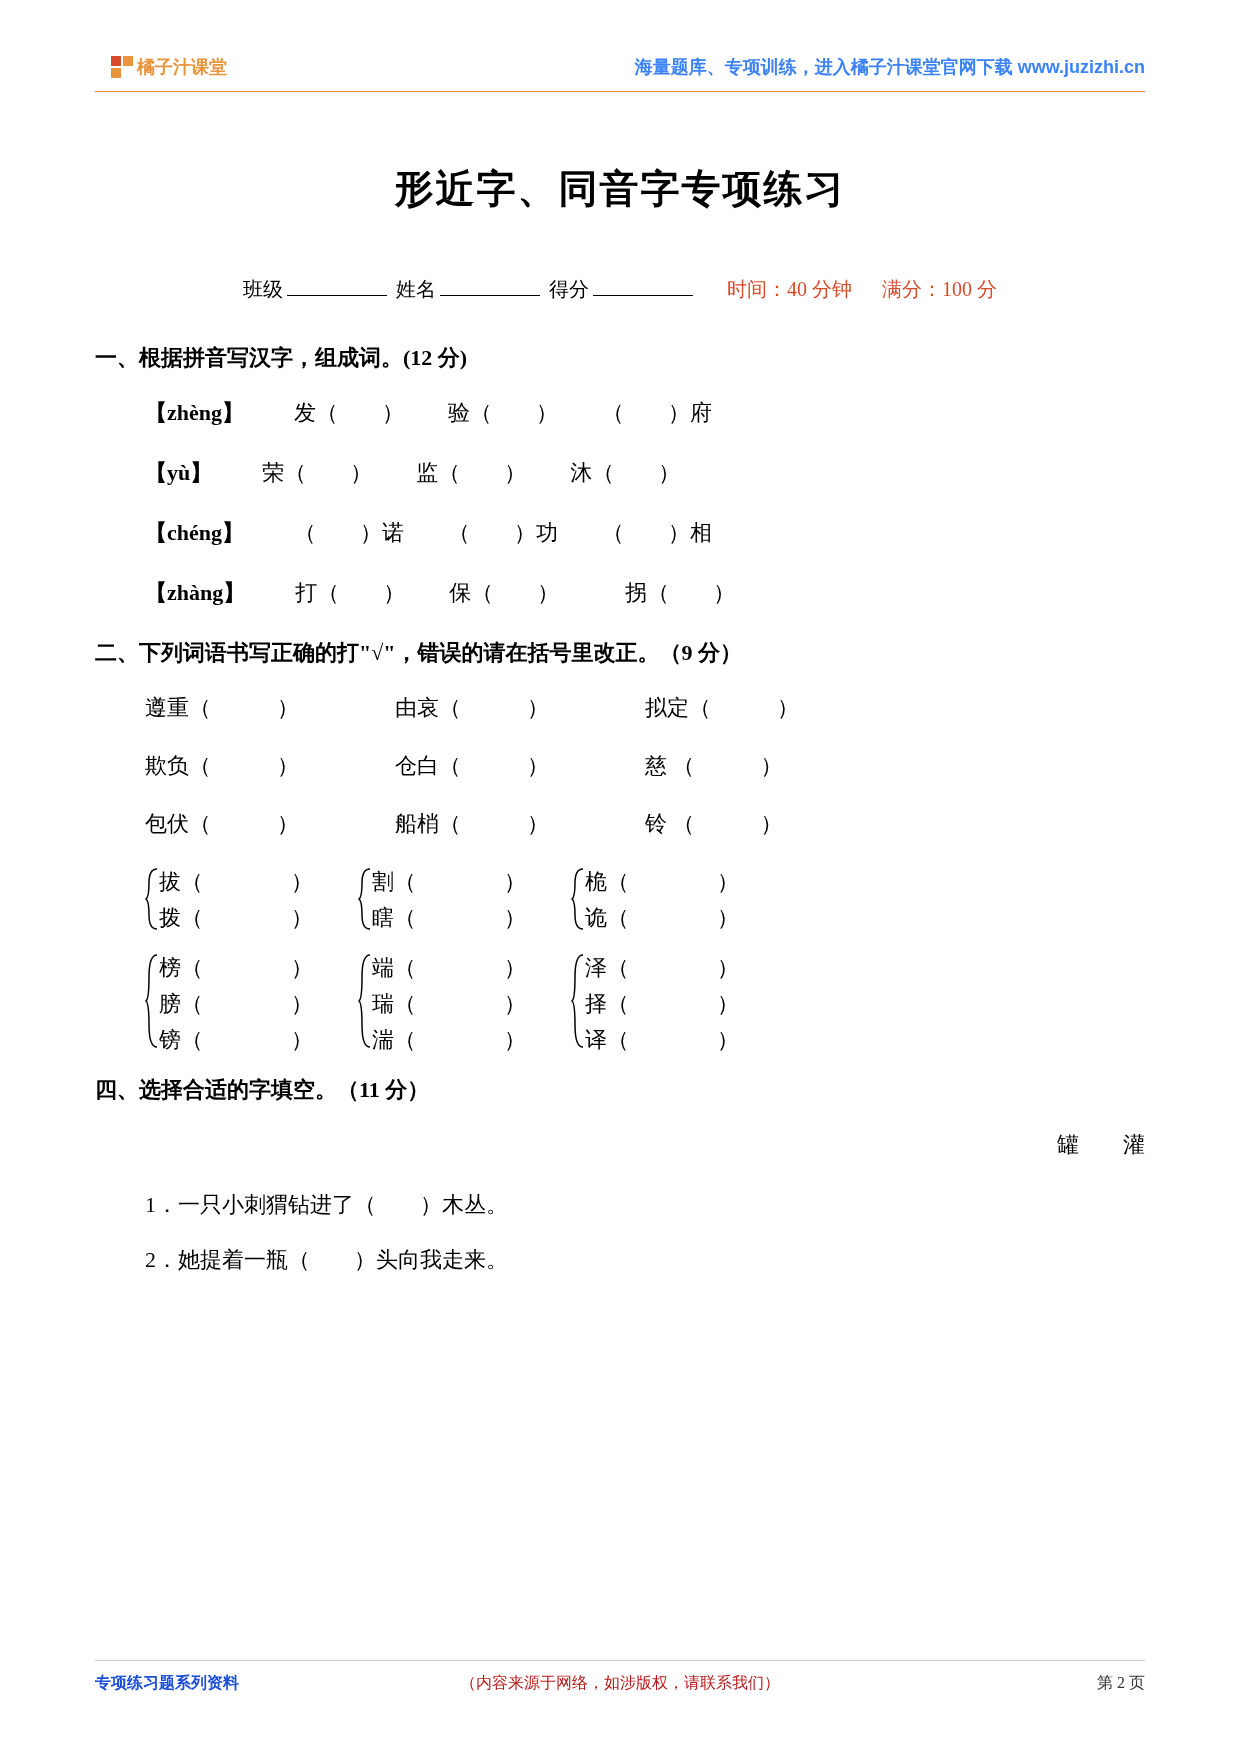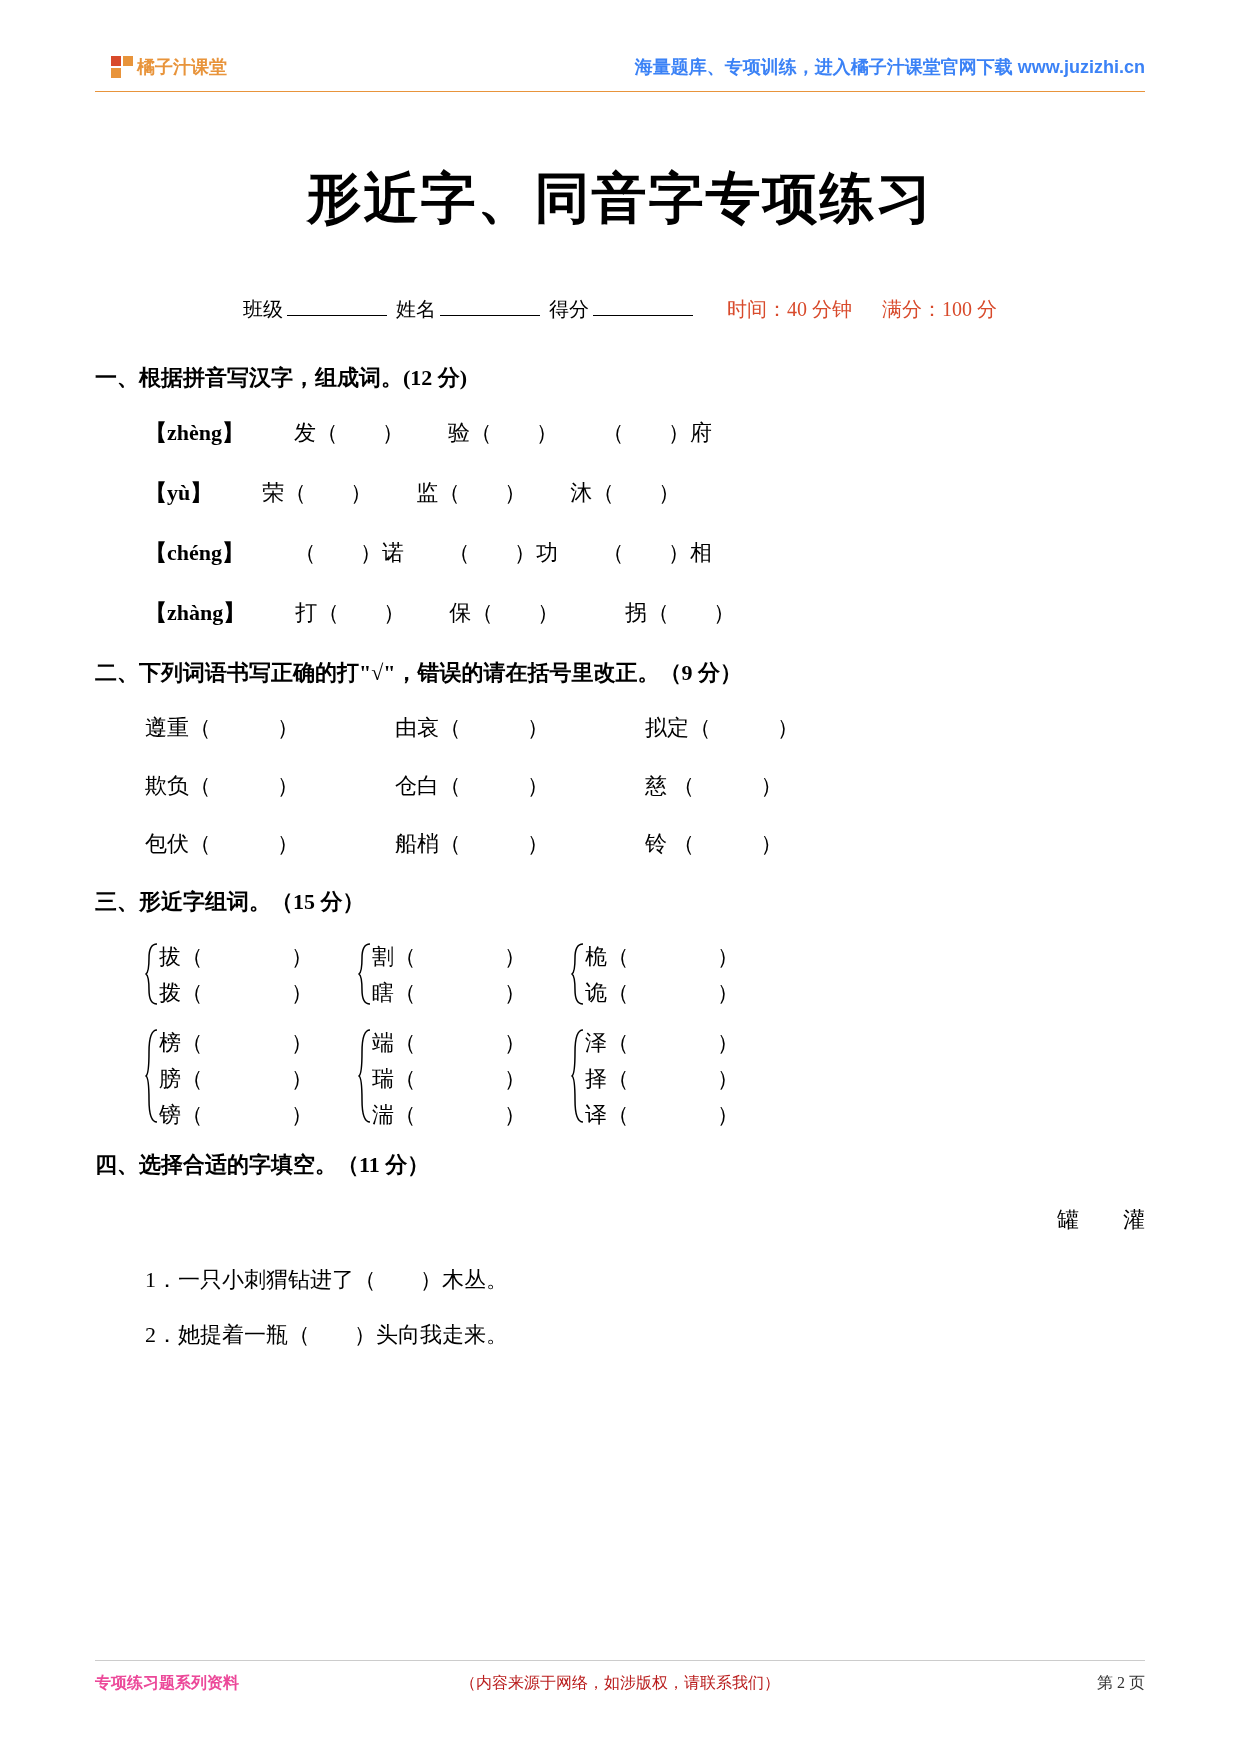--- a/index.html
+++ b/index.html
@@ -63,21 +63,21 @@
       font-family: "SimHei", "黑体", sans-serif;
     }
     .header-right {
       color: #3b82f6;
       font-size: 18px;
       font-weight: bold;
       font-family: "SimHei", "黑体", sans-serif;
     }
     .title {
       text-align: center;
-      font-size: 55px;
+      font-size: 39px;
       font-weight: bold;
       font-family: "SimSun", "宋体", serif;
       margin-bottom: 60px;
       letter-spacing: 2px;
     }
     .info-line {
       text-align: center;
       font-size: 20px;
       margin-bottom: 40px;
     }
@@ -158,21 +158,21 @@
       left: 95px;
       right: 95px;
       border-top: 1px solid #ccc;
       padding-top: 12px;
       display: flex;
       justify-content: space-between;
       align-items: center;
       font-size: 16px;
     }
     .footer-left {
-      color: #ec4899;
+      color: #1d4ed8;
       font-weight: bold;
       font-family: "SimHei", "黑体", sans-serif;
     }
     .footer-center {
       color: #b91c1c;
       position: absolute;
       left: 50%;
       transform: translateX(-50%);
     }
     .footer-right {
@@ -228,21 +228,20 @@
     <span class="section2-item">欺负（　　　）</span>
     <span class="section2-item">仓白（　　　）</span>
     <span class="section2-item">慈 （　　　）</span>
   </div>
   <div class="section2-row">
     <span class="section2-item">包伏（　　　）</span>
     <span class="section2-item">船梢（　　　）</span>
     <span class="section2-item">铃 （　　　）</span>
   </div>
 
-  <div class="section-title">三、形近字组词。（15 分）</div>
   <div class="section3-container">
     <div class="section3-row">
       <div class="bracket-group">
         <svg class="bracket-svg" width="14" height="64">
             <path d="M12 2 Q4 2 4 16 Q4 30 1 32 Q4 34 4 48 Q4 62 12 62"></path>
           </svg>
         <div class="bracket-items">
           <div class="bracket-item">拔（　　　　）</div>
           <div class="bracket-item">拨（　　　　）</div>
         </div>

